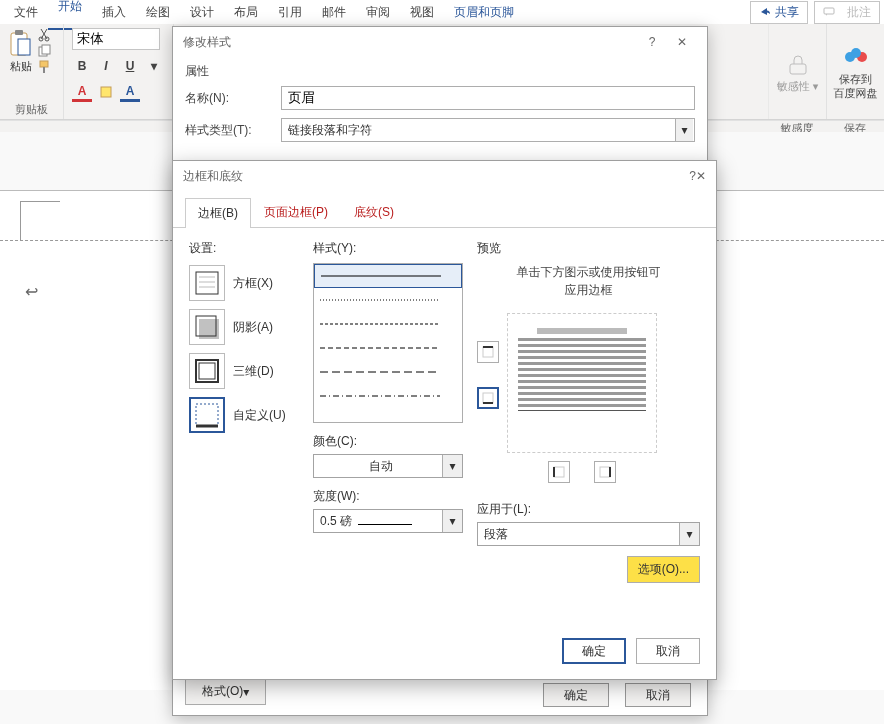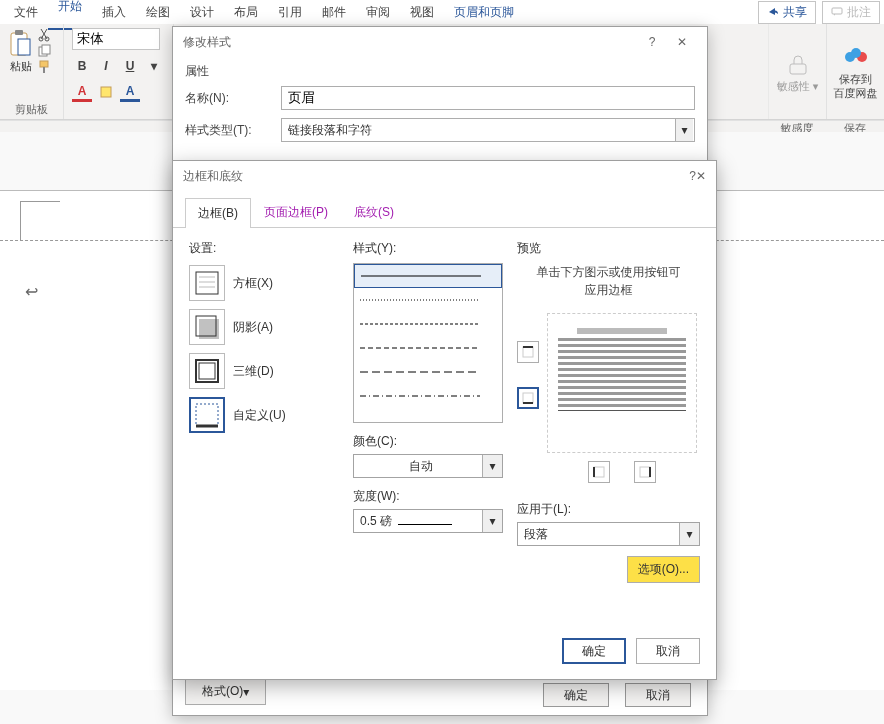--- a/index.html
+++ b/index.html
@@ -5,21 +5,21 @@
 * { box-sizing: border-box; margin: 0; padding: 0; font-family: "Microsoft YaHei", "Segoe UI", sans-serif; }
 body { background: #fff; width: 884px; height: 724px; overflow: hidden; position: relative; font-size: 12px; color: #333; }
 
 
 .ribbon { height: 24px; display: flex; align-items: center; padding: 0 4px; background: #fff; }
 .ribbon .tab { padding: 4px 10px; cursor: pointer; color: #444; }
 .ribbon .tab.active { color: #2b579a; border-bottom: 2px solid #2b579a; padding-bottom: 13px; }
 .ribbon .tab.header-footer { color: #2b579a; }
 .ribbon-right { margin-left: auto; display: flex; gap: 6px; align-items: center; }
 .share-btn { border:1px solid #c5c5c5; padding:2px 8px; display:flex; align-items:center; gap:4px; color:#2b579a; }
-.comment-btn { border:1px solid #c5c5c5; padding:2px 8px; color:#bbb; display:flex; align-items:center; gap:4px; }
+.comment-btn { border:1px solid #c5c5c5; padding:2px 8px; color:#bbb; display:flex; align-items:center; gap:12px; }
 
 .toolbar { height: 96px; background: #f3f2f1; border-bottom: 1px solid #d4d4d4; display: flex; }
 .tb-group { border-right: 1px solid #e1e1e1; padding: 4px 8px 2px; display: flex; flex-direction: column; }
 .tb-label { font-size: 11px; color: #666; text-align: center; margin-top: auto; padding-top: 2px; }
 .clip-icons { display: flex; align-items: flex-end; gap: 2px; }
 .paste-box { display:flex; flex-direction:column; align-items:center; }
 .font-group input { width: 88px; height: 22px; border:1px solid #c5c5c5; padding:0 4px; }
 .font-row { display:flex; gap:4px; margin-top:6px; }
 .font-btn { width:20px; height:20px; display:flex; align-items:center; justify-content:center; font-weight:bold; color:#444; }
 .rightpane { margin-left:auto; display:flex; }
@@ -45,29 +45,29 @@
 .form-row input, .form-row .combo { flex:1; height:24px; border:1px solid #adadad; padding:0 6px; background:#fff; }
 .combo { display:flex; align-items:center; justify-content:space-between; }
 .combo .arr { width:18px; height:22px; border-left:1px solid #adadad; display:flex; align-items:center; justify-content:center; margin-right:-5px; background:#efefef; }
 .bottom-bar1 { position:absolute; bottom:8px; left:0; right:0; display:flex; justify-content:flex-end; gap:10px; padding:0 16px; align-items:center; }
 .format-btn { position:absolute; bottom:10px; left:12px; border:1px solid #adadad; padding:4px 16px; display:flex; align-items:center; gap:0; background:#f3f2f1; }
 
 
 .dialog2 { position:absolute; top:160px; left:172px; width:545px; height:520px; background:#fff; border:1px solid #9e9e9e; box-shadow:0 6px 20px rgba(0,0,0,0.3); z-index:5; }
 .dlg2-title { height:30px; display:flex; align-items:center; padding:0 10px; color:#666; }
 .tabs2 { display:flex; padding:0 12px; border-bottom:1px solid #ccc; margin-top:6px; }
-.tab2 { padding:6px 12px; border:1px solid transparent; border-bottom:none; color:#a21caf; cursor:pointer; }
+.tab2 { padding:6px 12px; border:1px solid transparent; border-bottom:none; color:#b91c1c; cursor:pointer; }
 .tab2.active { border-color:#ccc; background:#fff; position:relative; top:1px; color:#333; }
 .d2-body { display:flex; padding:12px 16px; gap:14px; height:400px; }
 .col-set { width:110px; }
 .col-set h4, .col-style h4, .col-preview h4 { font-weight:normal; margin-bottom:6px; }
 .preset { display:flex; align-items:center; gap:8px; margin:8px 0; cursor:pointer; }
 .preset .picon { width:36px; height:36px; border:1px solid #bbb; display:flex; align-items:center; justify-content:center; background:#fff; }
 .preset.sel .picon { border:2px solid #2b579a; }
-.col-style { width:150px;margin-left:40px; }
+.col-style { width:150px; }
 .style-list { border:1px solid #adadad; height:160px; background:#fff; overflow:hidden; }
 .style-item { height:24px; border-bottom:0; display:flex; align-items:center; padding:0 6px; }
 .style-item.sel { border:1px solid #2b579a; background:#e6eef8; }
 .style-item svg { width:100%; height:8px; }
 .lbl2 { margin-top:10px; margin-bottom:4px; }
 .combo2 { border:1px solid #a3a3a3; height:24px; display:flex; align-items:center; justify-content:space-between; padding:0 0 0 6px; background:#fff; }
 .combo2 .txt { flex:1; text-align:center; }
 .combo2 .arr { width:20px; height:22px; border-left:1px solid #adadad; background:#efefef; display:flex; align-items:center; justify-content:center; }
 .width-line { width:54px; border-top:1px solid #000; display:inline-block; margin-left:6px; }
 .col-preview { flex:1; }

